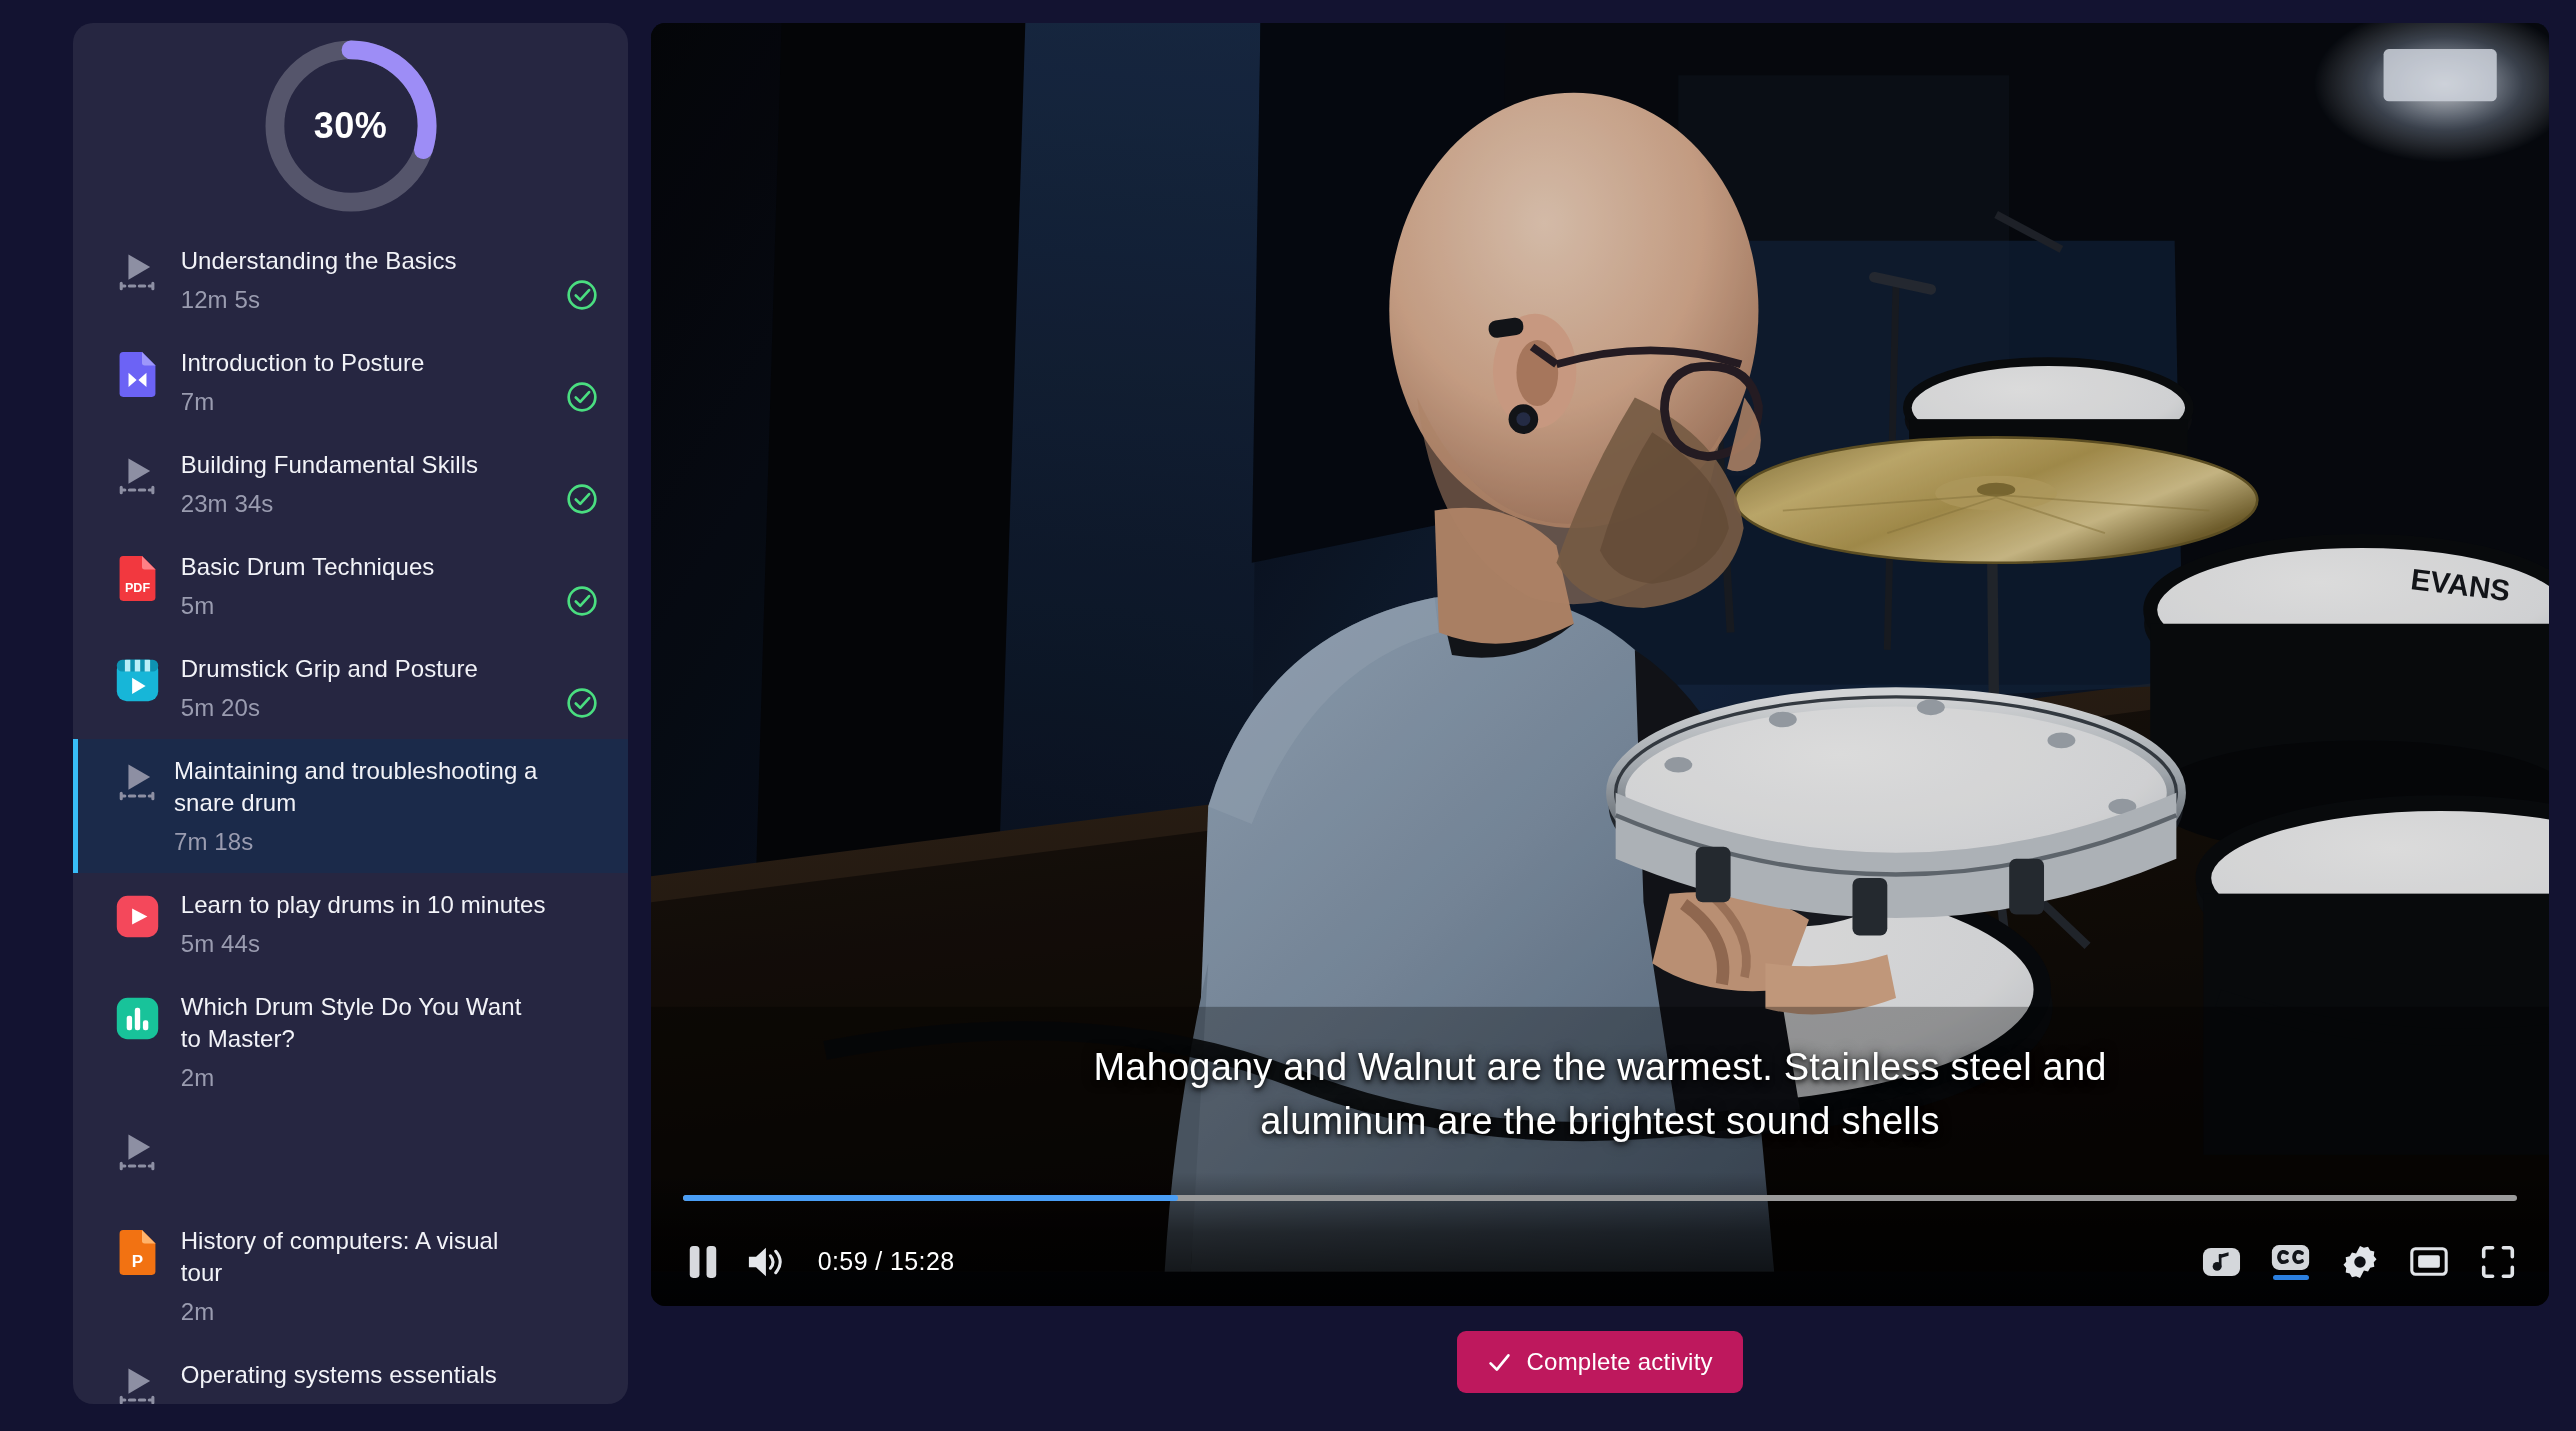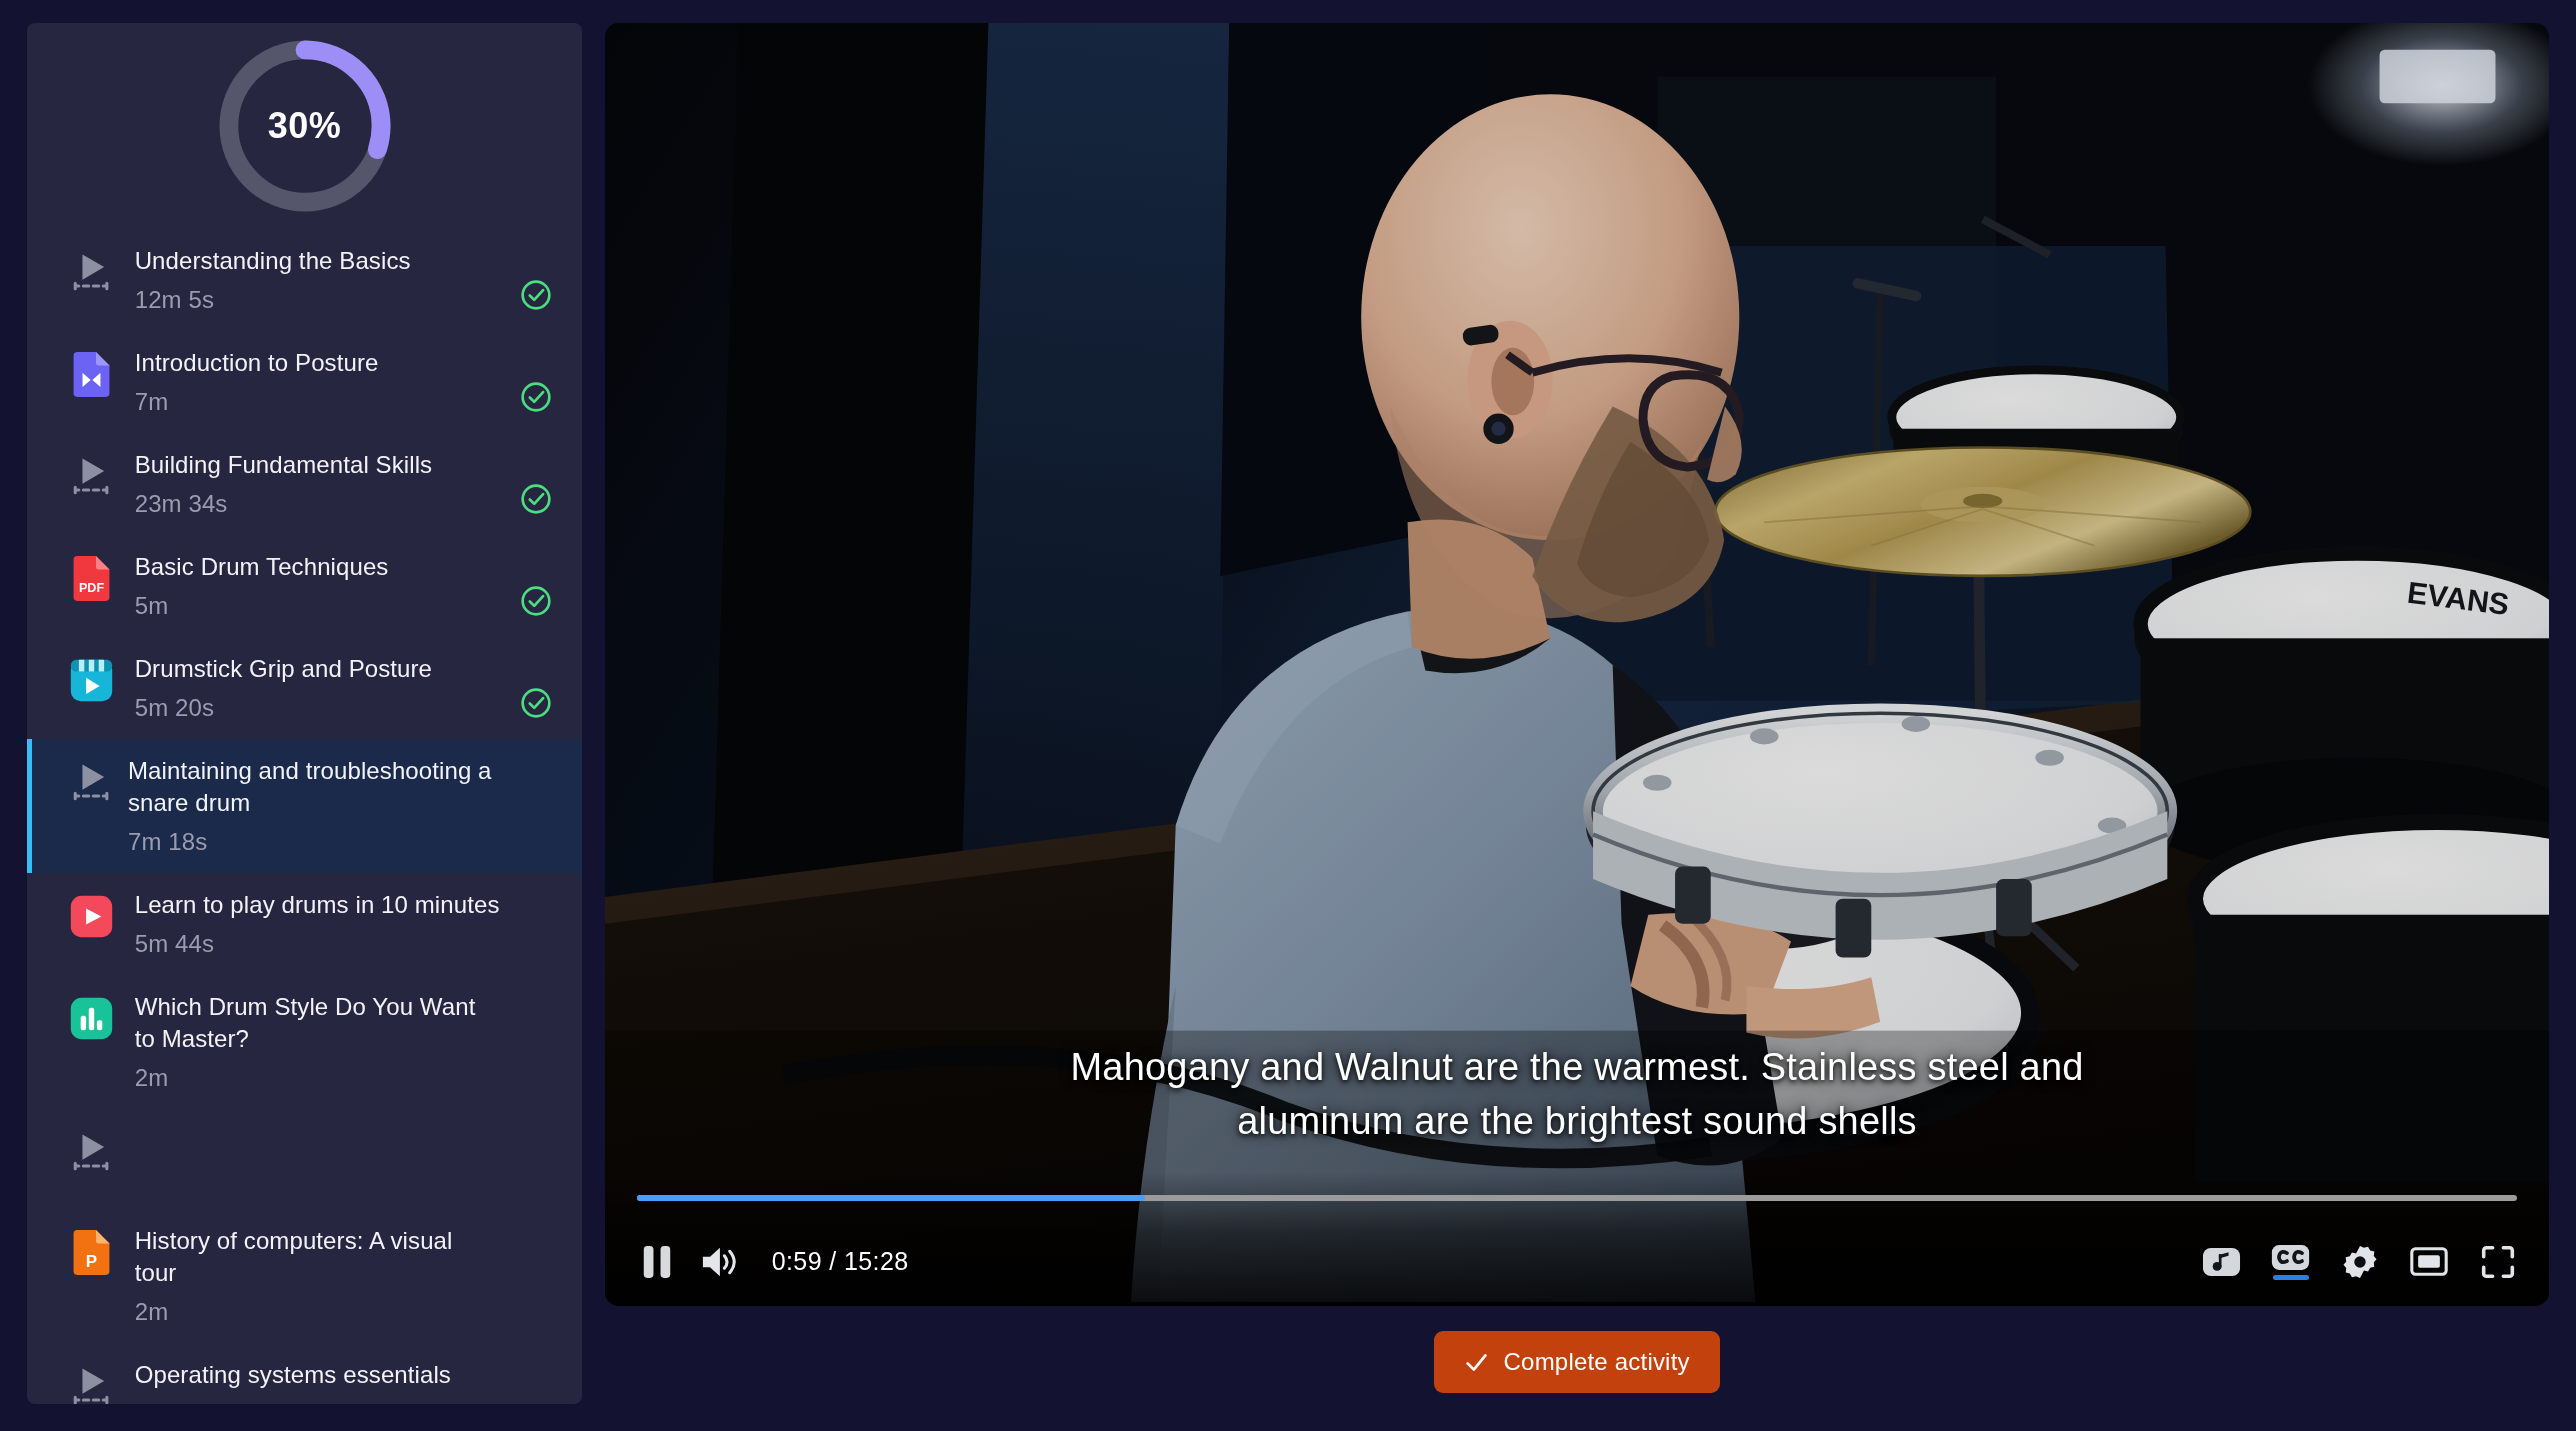--- a/index.html
+++ b/index.html
@@ -16,23 +16,24 @@
     display: flex;
     padding: 23px 27px 27px 27px;
     gap: 23px;
   }
 
   
   .sidebar {
     width: 555px;
     flex: 0 0 555px;
     background: #262641;
-    border-radius: 8px;
+    border-radius: 20px;
     overflow: hidden;
     position: relative;
+    margin-left: 46px;
   }
   .progress-wrap {
     height: 206px;
     display: flex;
     align-items: center;
     justify-content: center;
   }
   .ring {
     position: relative;
     width: 188px; height: 188px;
@@ -177,21 +178,21 @@
 
   .cta-row {
     margin-top: 25px;
     display: flex;
     justify-content: center;
   }
   .cta {
     display: inline-flex;
     align-items: center;
     gap: 14.3px;
-    background: #c2410c;
+    background: #be185d;
     color: #ffffff;
     border: none;
     border-radius: 9px;
     padding: 17px 30px;
     font-size: 24px;
     font-family: "Liberation Sans", sans-serif;
     cursor: pointer;
     letter-spacing: 0.2px;
     text-align: right;
   }

